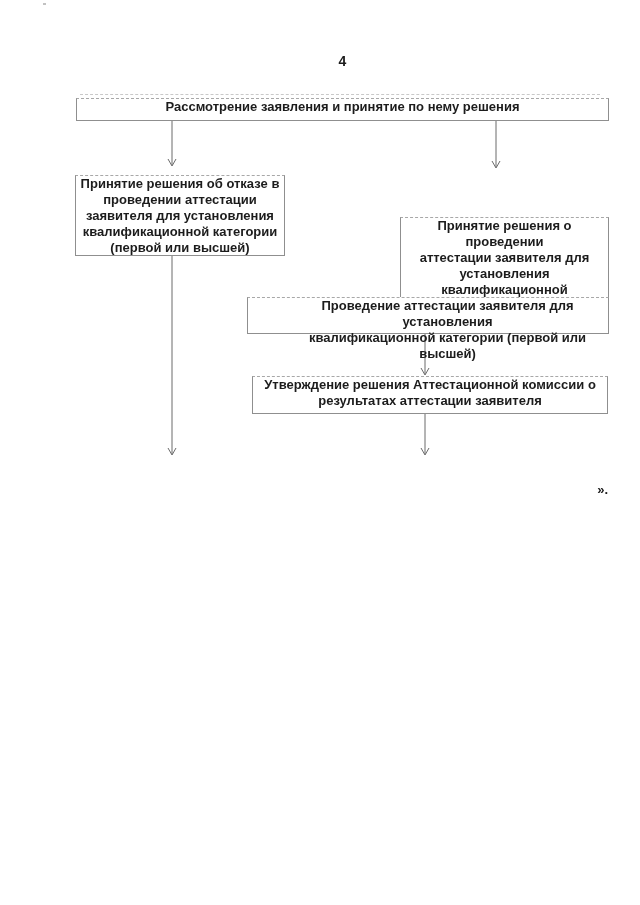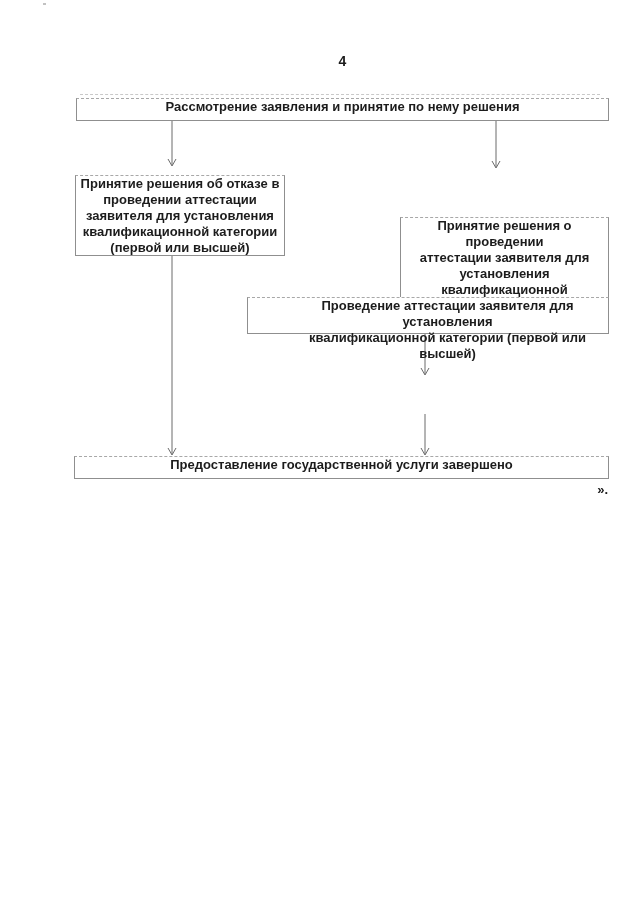--- a/index.html
+++ b/index.html
@@ -131,20 +131,20 @@
   </div>
 
   <div class="node node-approve">
     <div>Принятие решения о проведении<br>аттестации заявителя для<br>установления квалификационной<br>категории<br>(первой или высшей)</div>
   </div>
 
   <div class="node node-conduct">
     <div>Проведение аттестации заявителя для установления<br>квалификационной категории (первой или высшей)</div>
   </div>
 
+  <div class="node node-confirm">
+    <div>Утверждение решения Аттестационной комиссии о<br>результатах аттестации заявителя</div>
+  </div>
 
-  <div class="node node-done">
-    <div>Предоставление государственной услуги завершено</div>
-  </div>
 
   <div class="closing-mark">».</div>
 
 </div>
 
 </body></html>

